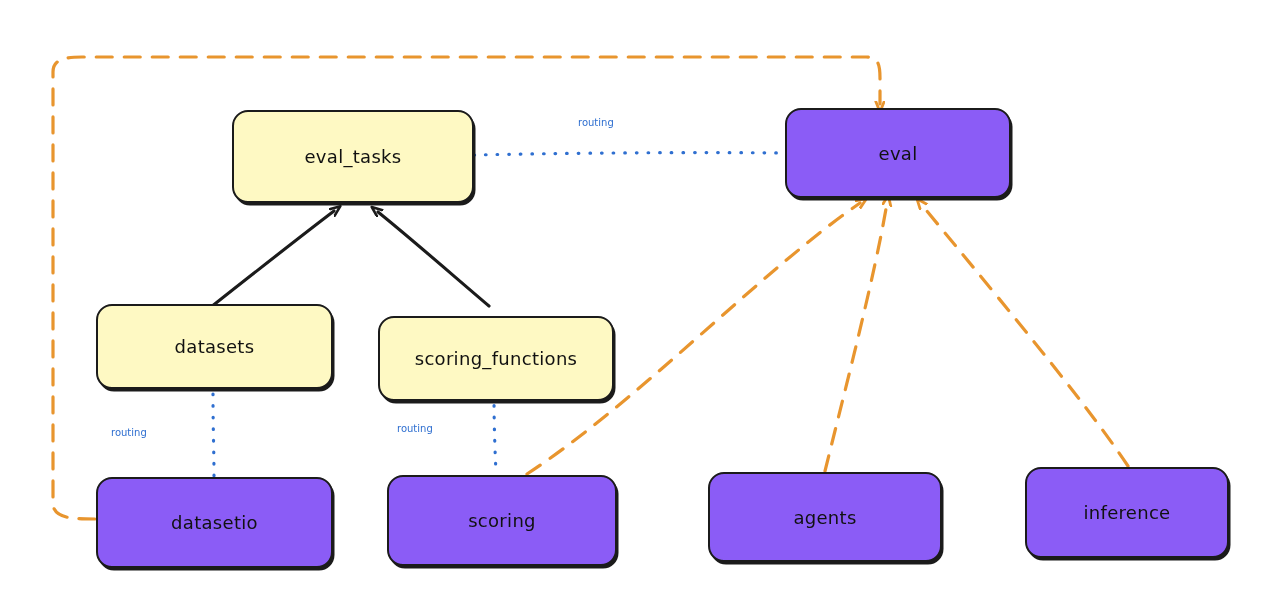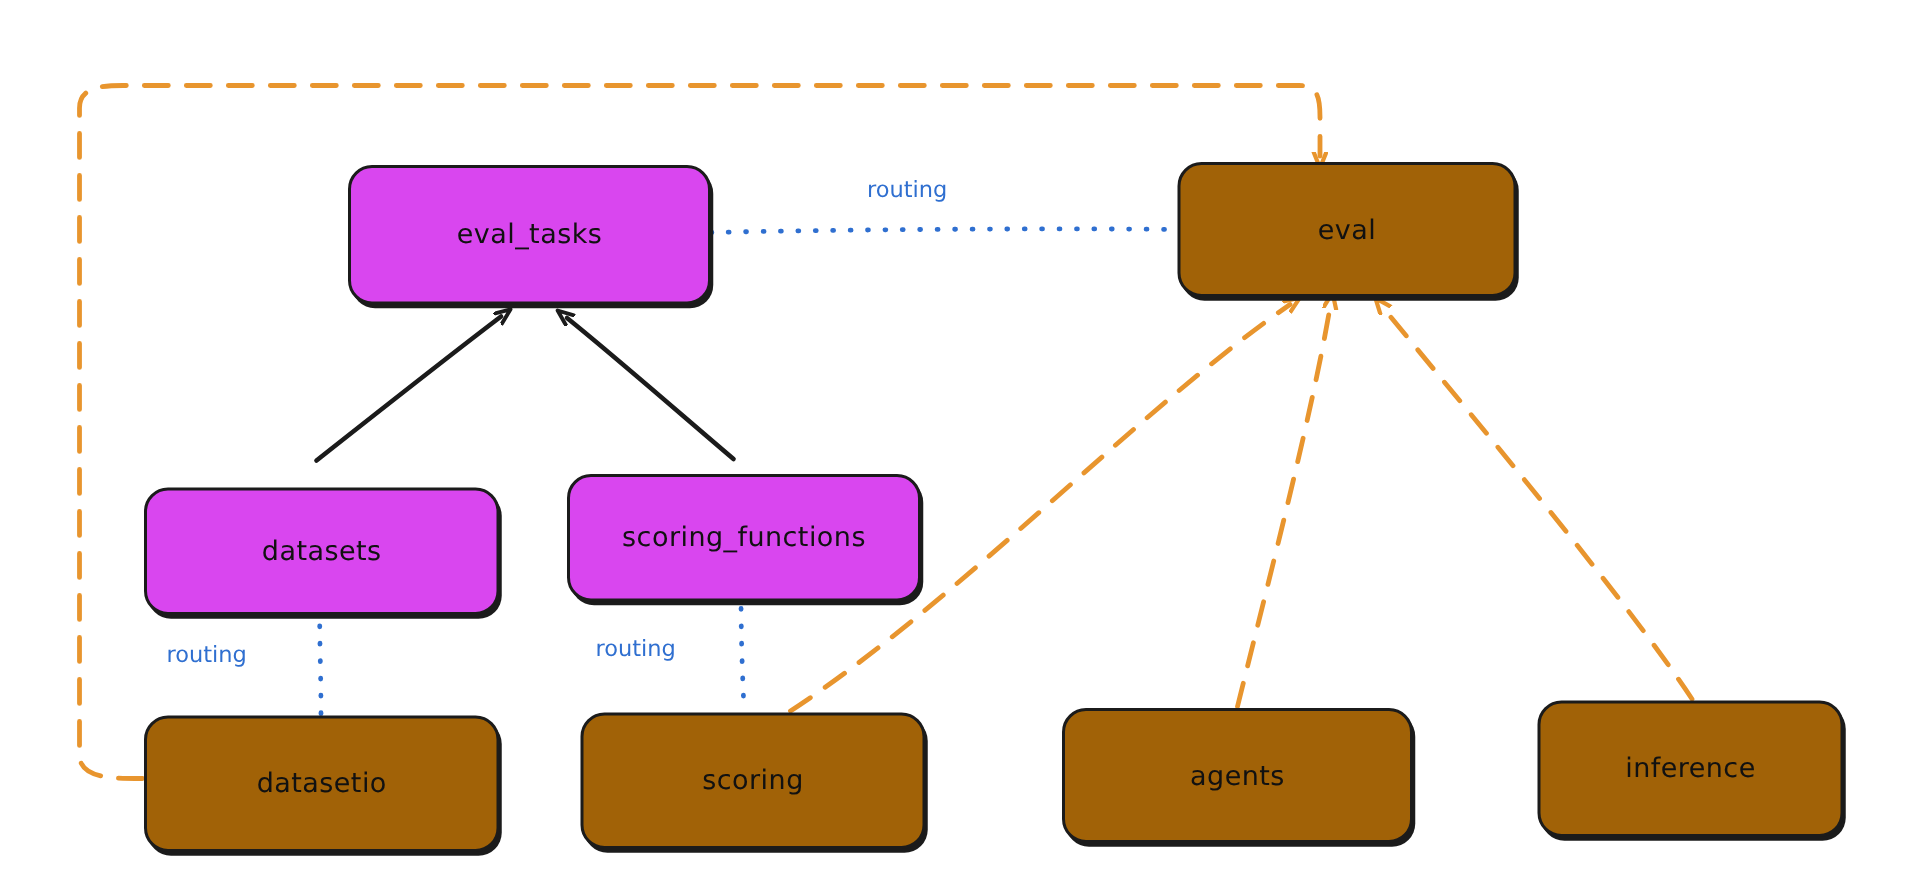--- a/index.html
+++ b/index.html
@@ -31,37 +31,37 @@
     box-sizing: border-box;
     border: 2.6px solid #1b1b1b;
     border-radius: 16px;
     display: flex;
     align-items: center;
     justify-content: center;
     box-shadow: 2px 3px 0 -0.5px #1b1b1b;
     z-index: 3;
   }
   .node-api {
-    background: #d946ef;
+    background: #fef9c3;
   }
   .node-provider {
-    background: #a16207;
+    background: #8b5cf6;
   }
   .node-label {
     font-family: "DejaVu Sans", sans-serif;
     font-size: 18px;
     color: #111111;
     letter-spacing: 0.3px;
     white-space: nowrap;
     user-select: none;
   }
   .edge-label {
     position: absolute;
     font-family: "DejaVu Sans", sans-serif;
-    font-size: 15px;
+    font-size: 10px;
     color: #2f6fd0;
     white-space: nowrap;
     user-select: none;
     z-index: 4;
   }
 </style>
 </head>
 <body>
 
 <div id="diagram-root">
@@ -109,21 +109,21 @@
   </svg>
 
   <div class="node node-api" style="left:232px; top:110px; width:242px; height:93px;">
     <span class="node-label">eval_tasks</span>
   </div>
 
   <div class="node node-provider" style="left:785px; top:108px; width:226px; height:90px;">
     <span class="node-label">eval</span>
   </div>
 
-  <div class="node node-api" style="left:96px; top:325px; width:237px; height:85px;">
+  <div class="node node-api" style="left:96px; top:304px; width:237px; height:85px;">
     <span class="node-label">datasets</span>
   </div>
 
   <div class="node node-api" style="left:378px; top:316px; width:236px; height:85px;">
     <span class="node-label">scoring_functions</span>
   </div>
 
   <div class="node node-provider" style="left:96px; top:477px; width:237px; height:91px;">
     <span class="node-label">datasetio</span>
   </div>

